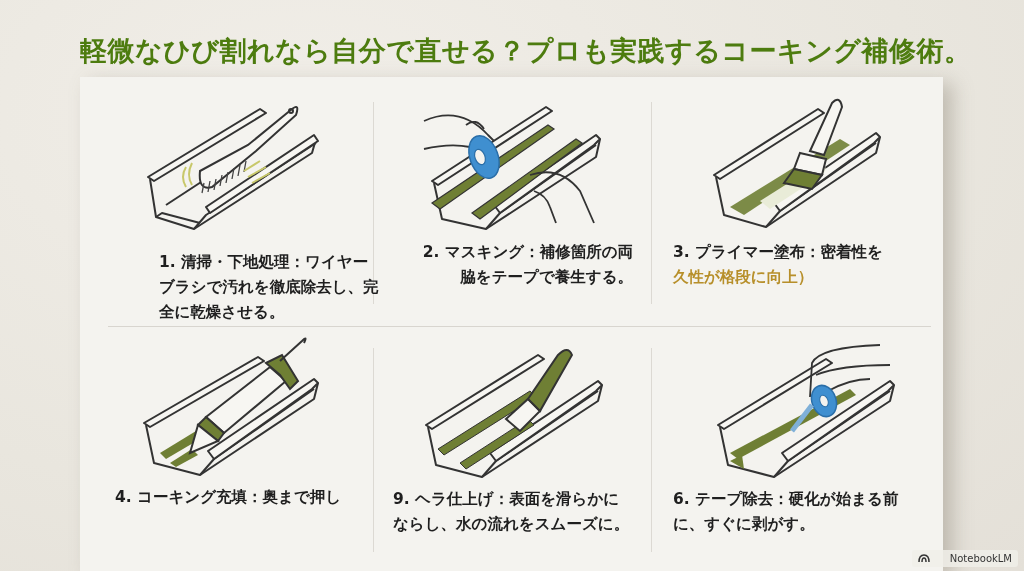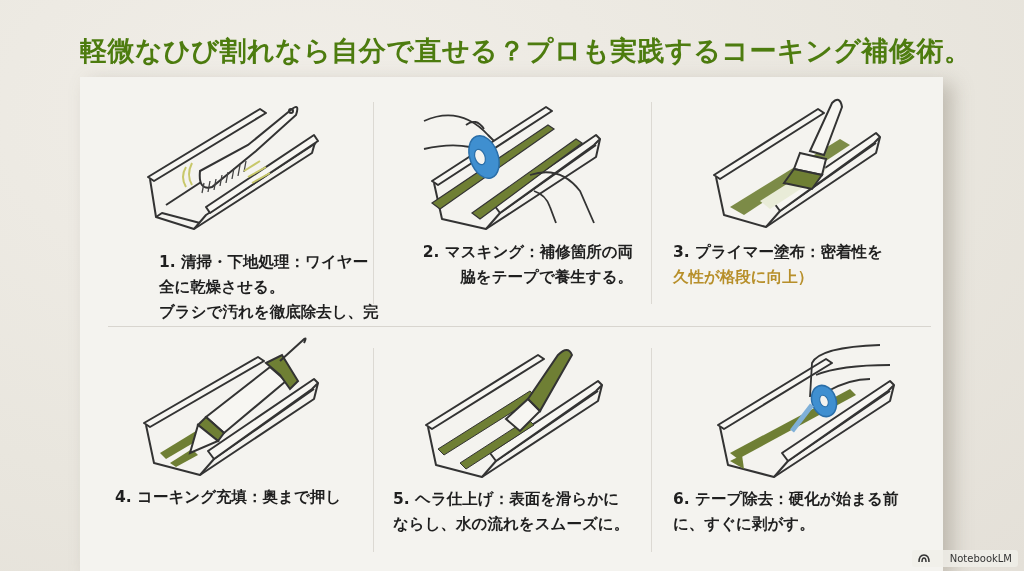--- a/index.html
+++ b/index.html
@@ -74,22 +74,22 @@
       </g>
       <g fill="none" stroke="#c8c86a" stroke-width="2">
         <path d="M66 72 Q60 82 66 92"></path>
         <path d="M72 68 Q66 80 72 90"></path>
         <path d="M128 82 L146 72 M132 88 L150 78 M124 76 L140 66"></path>
       </g>
     </svg>
   </div>
   <div class="caption" style="left:35px; top:173px;margin-left:44px;">
     <div>1. 清掃・下地処理：ワイヤー</div>
+    <div>ブラシで汚れを徹底除去し、完</div>
     <div>全に乾燥させる。</div>
-    <div>ブラシで汚れを徹底除去し、完</div>
   </div>
 
   <div class="illus" style="left:330px; top:18px;">
     <svg width="220" height="140" viewBox="0 0 220 140">
       <g fill="none" stroke="#333" stroke-width="2" stroke-linejoin="round">
         <path d="M22 86 L136 12 L142 16 L28 90 Z" fill="#f7f6f2"></path>
         <path d="M24 88 L32 124 L76 134 L186 62 L190 44"></path>
         <path d="M76 134 L90 118 L186 50"></path>
         <path d="M90 118 L184 50 L190 44 L186 40 L84 110 Z" fill="#f7f6f2"></path>
       </g>
@@ -166,21 +166,21 @@
       </g>
       <path d="M28 114 L120 56 L126 62 L34 120 Z" fill="#6f7f34" stroke="#333" stroke-width="1"></path>
       <path d="M50 128 L118 84 L124 90 L56 134 Z" fill="#6f7f34" stroke="#333" stroke-width="1"></path>
       <g stroke="#333" stroke-width="2">
         <path d="M96 84 L118 64 L130 76 L110 96 Z" fill="#f7f6f2"></path>
         <path d="M118 64 L148 20 Q158 10 162 20 L130 76 Z" fill="#6f7f34"></path>
       </g>
     </svg>
   </div>
   <div class="caption" style="left:313px; top:410px; width:260px;">
-    <div>5. ヘラ仕上げ：表面を滑らかに</div>
+    <div>9. ヘラ仕上げ：表面を滑らかに</div>
     <div>ならし、水の流れをスムーズに。</div>
   </div>
 
   <div class="illus" style="left:620px; top:258px;">
     <svg width="210" height="150" viewBox="0 0 210 150">
       <g fill="none" stroke="#333" stroke-width="2" stroke-linejoin="round">
         <path d="M18 90 L126 24 L132 28 L24 94 Z" fill="#f7f6f2"></path>
         <path d="M20 92 L28 130 L74 142 L190 66 L194 50"></path>
         <path d="M74 142 L88 126 L190 56"></path>
         <path d="M88 126 L188 56 L194 50 L190 46 L82 118 Z" fill="#f7f6f2"></path>

